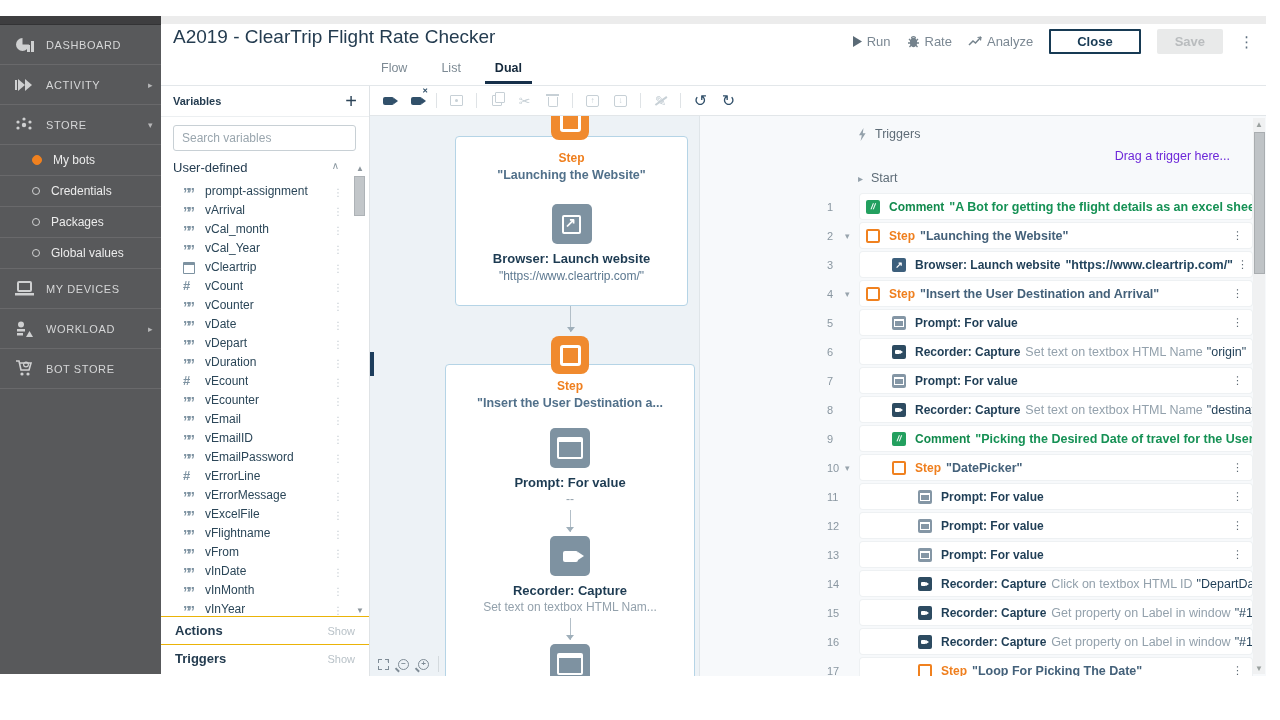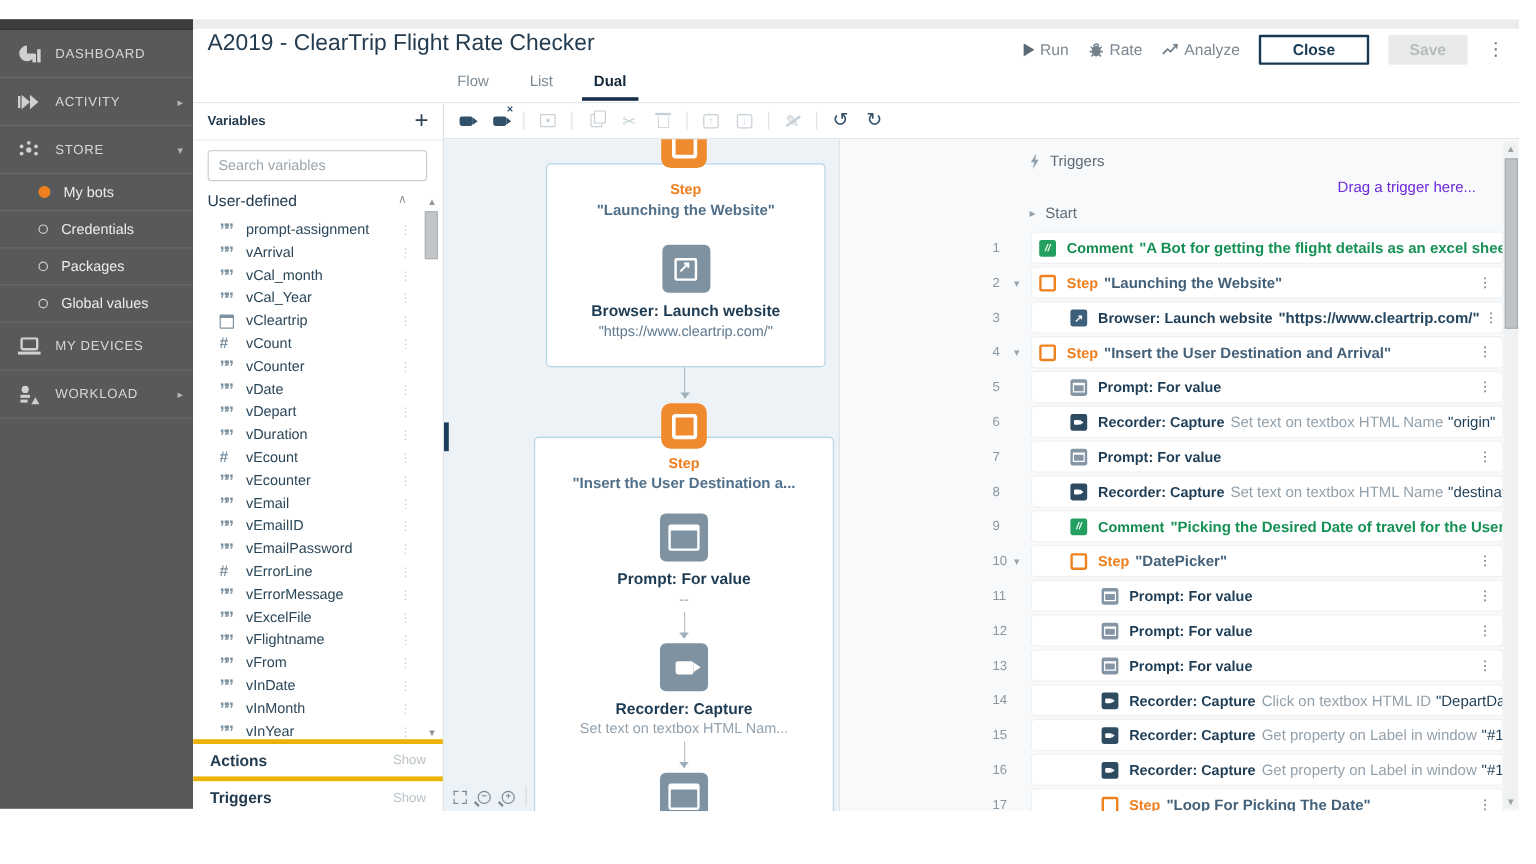--- a/index.html
+++ b/index.html
@@ -51,21 +51,21 @@
   .var-row{height:19px;display:flex;align-items:flex-end;padding:0 26px 0 22px;font-size:12px;color:#2b4658;}
   .var-ic{width:17px;margin-right:5px;color:#7d92a1;flex:none;display:flex;align-items:center;}
   .i-string .var-ic::before{content:'\201D\201D';font-size:15px;font-weight:700;letter-spacing:-3px;line-height:10px;}
   .i-number .var-ic::before{content:'#';font-size:13px;font-weight:700;}
   .i-window .var-ic::before{content:'';width:10px;height:8px;border:1px solid #7d92a1;border-top:3px solid #7d92a1;border-radius:1px;}
   .var-name{white-space:nowrap;overflow:hidden;}
   .kebab3{margin-left:auto;color:#c3cad0;font-size:10px;cursor:pointer;}
   .vp-scroll-up{position:absolute;right:5px;top:78px;color:#8d979e;font-size:8px;cursor:pointer;}
   .vp-thumb{position:absolute;right:4px;top:90px;width:9px;height:38px;background:#c2c6c9;border:1px solid #adb2b6;cursor:pointer;}
   .vp-scroll-dn{position:absolute;right:5px;top:520px;color:#8d979e;font-size:8px;cursor:pointer;}
-  .vp-sec{height:27px;border-top:4px solid #eab308;display:flex;align-items:center;justify-content:space-between;
+  .vp-sec{height:27px;border-top:1px solid #eab308;display:flex;align-items:center;justify-content:space-between;
     padding:0 14px;font-size:13px;font-weight:700;color:#243c50;}
   .vp-sec .show{font-weight:400;font-size:11px;color:#b9c2c8;cursor:pointer;}
 
   
   .toolbar{position:absolute;left:370px;top:70px;width:896px;height:30px;background:#fff;
     border-bottom:1px solid #e2e6e9;display:flex;align-items:center;gap:11px;padding:0 10px;box-sizing:border-box;}
   .tb-sep{width:1px;height:15px;background:#dfe3e6;}
   .tbic{display:flex;align-items:center;justify-content:center;width:17px;height:16px;cursor:pointer;
     color:#c7d0d6;font-size:13px;position:relative;}
   .tbic.on{color:#31506a;}
@@ -245,20 +245,31 @@
         <svg width="17" height="16" viewBox="0 0 17 16" fill="#cfd0d1">
             <circle cx="5" cy="3.5" r="3"></circle>
             <rect x="1" y="8" width="8" height="2.5"></rect>
             <path d="M10 16l3.5-6 3.5 6z"></path>
             <rect x="1" y="12" width="6" height="2.5"></rect>
           </svg>
       </span>
       <span>WORKLOAD</span>
       <span class="sb-chev">▸</span>
     </div>
+    <div class="sb-item">
+      <span class="sbic">
+        <svg width="18" height="17" viewBox="0 0 18 17">
+            <path d="M1 1h3l2 9h8l2-7H5" fill="none" stroke="#cfd0d1" stroke-width="1.6"></path>
+            <circle cx="7" cy="14" r="1.6" fill="#cfd0d1"></circle>
+            <circle cx="13" cy="14" r="1.6" fill="#cfd0d1"></circle>
+            <circle cx="11" cy="4.5" r="2.4" fill="none" stroke="#cfd0d1" stroke-width="1.2"></circle>
+          </svg>
+      </span>
+      <span>BOT STORE</span>
+    </div>
   </aside>
 
   <header class="hdr">
     <div class="hdr-strip"></div>
     <h1 class="page-title">A2019 - ClearTrip Flight Rate Checker</h1>
     <div class="tabs">
 
         <div class="tab">
           <span>Flow</span>
         </div>

